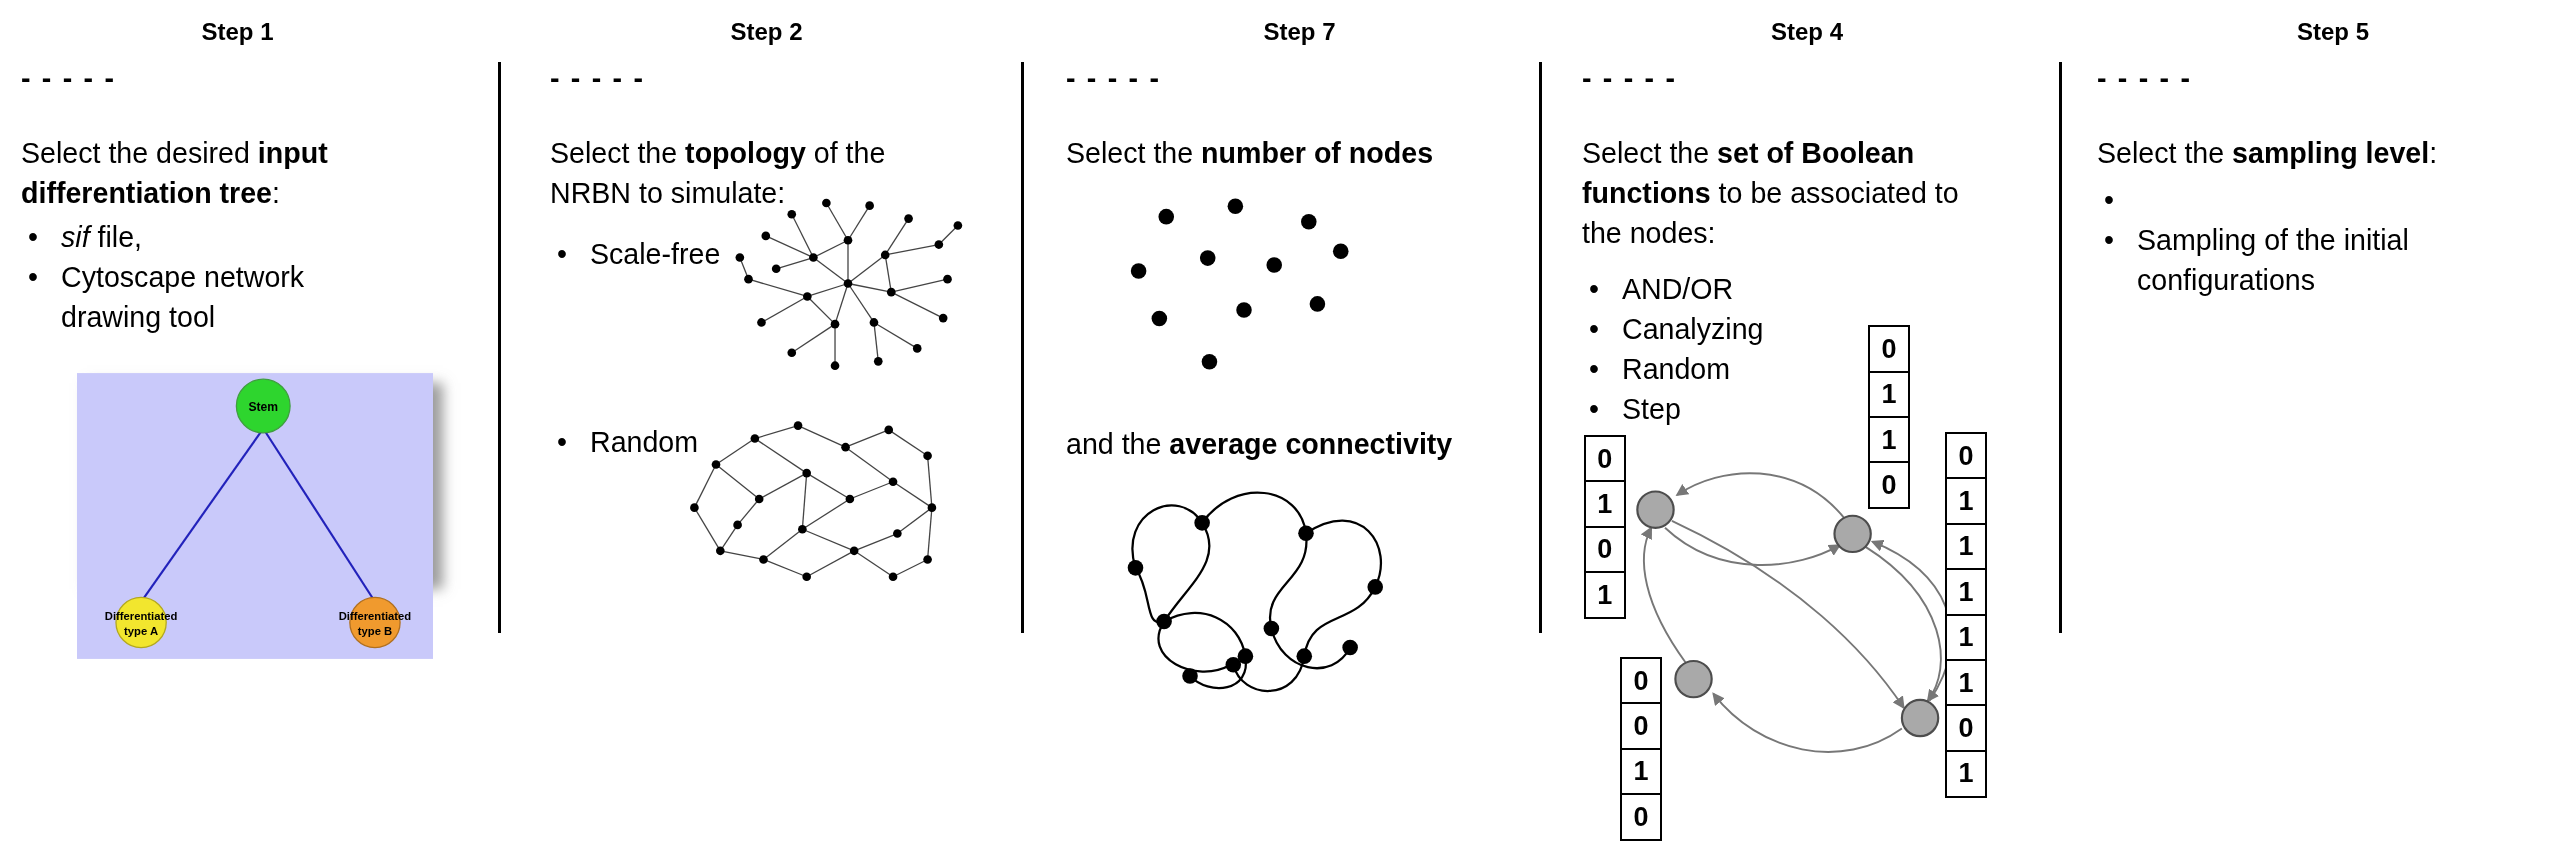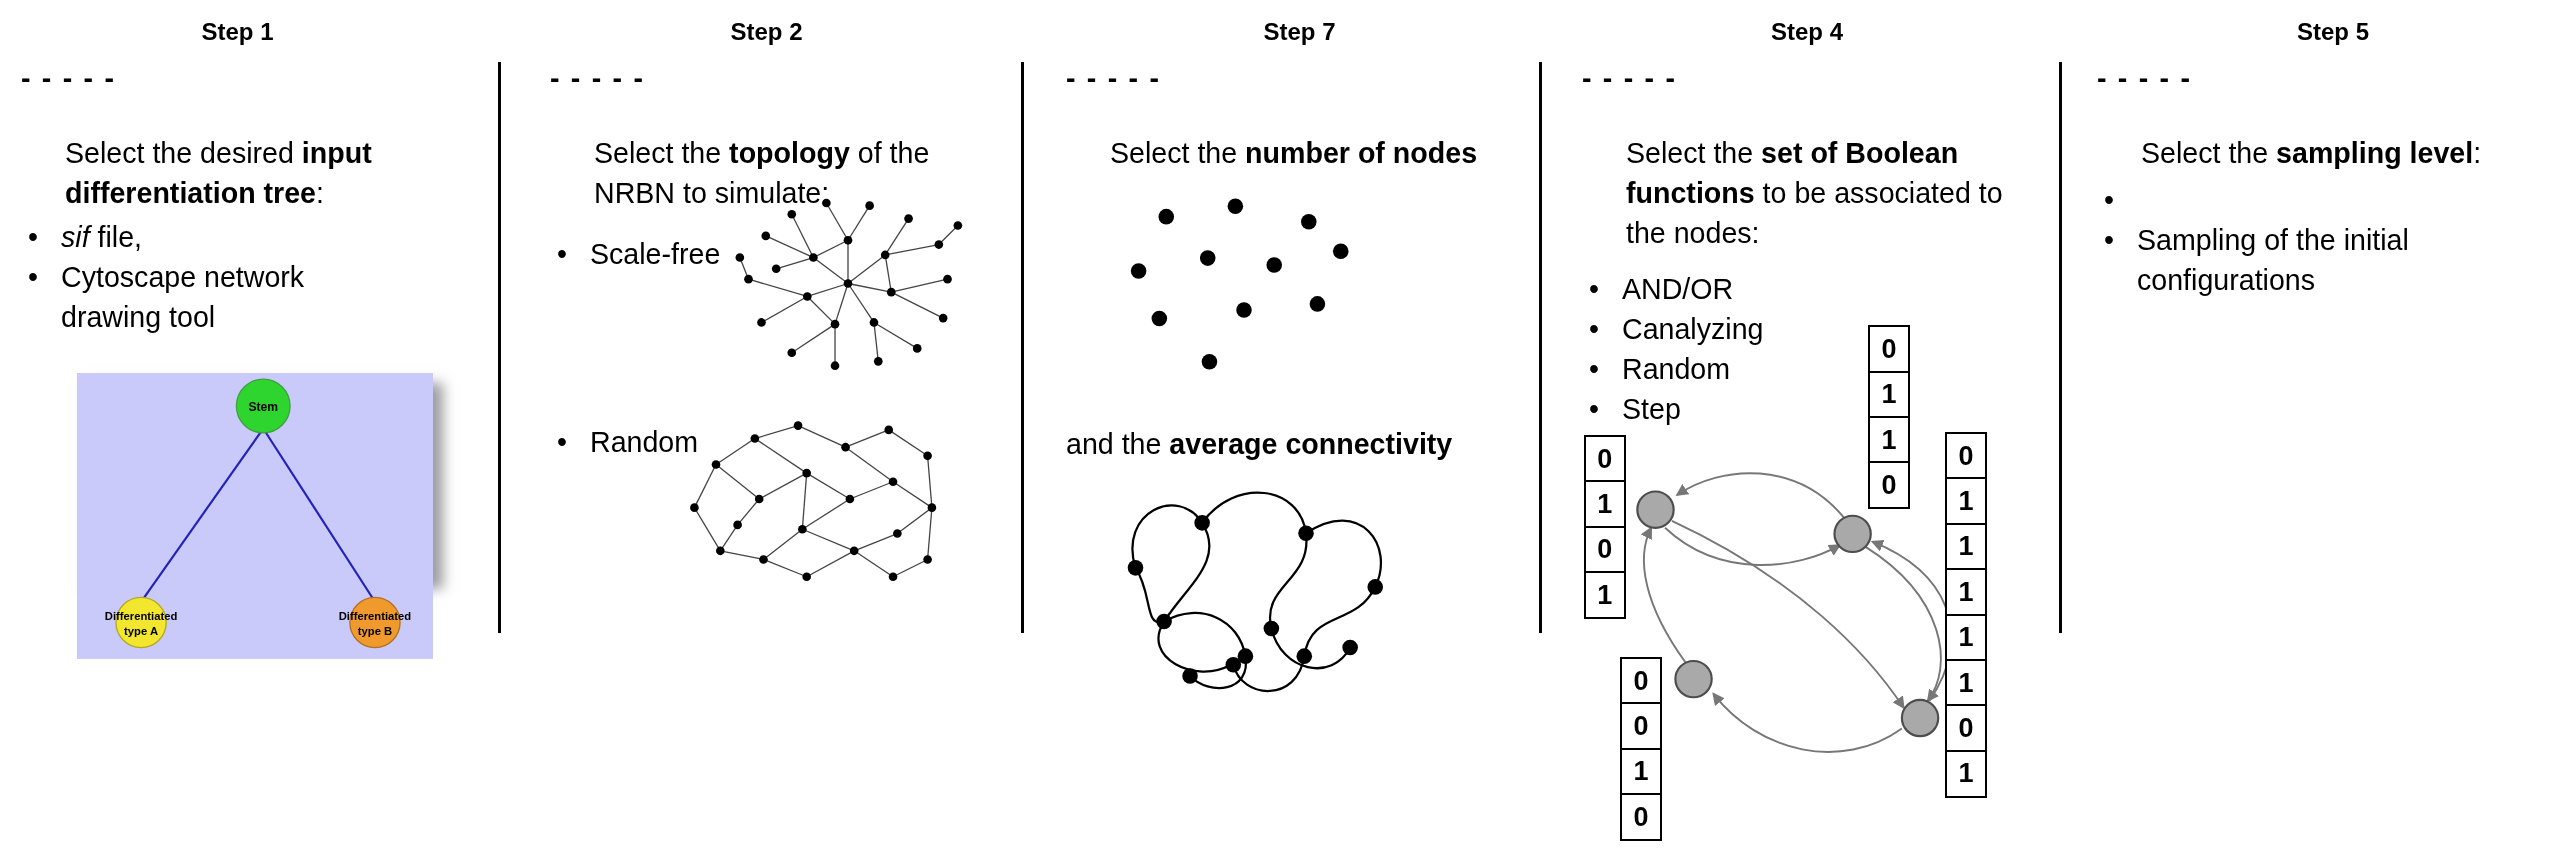--- a/index.html
+++ b/index.html
@@ -5,21 +5,21 @@
   * { margin:0; padding:0; box-sizing:border-box; }
   html, body { width:2576px; height:851px; }
   body {
     position:relative; background:#ffffff; color:#000;
     font-family:"Liberation Sans", sans-serif; font-size:28.6px; overflow:hidden;
   }
   .divider { position:absolute; top:62px; height:571px; width:2.6px; background:#000; }
   .col { position:absolute; top:12px; }
   .title { font-size:24px; font-weight:700; line-height:40px;text-align:center; }
   .dashes { font-weight:700; line-height:38px; margin-top:7px; letter-spacing:1.7px; }
-  .para { margin-top:36px; line-height:40px;margin-left:44px; }
+  .para { margin-top:36px; line-height:40px; }
   b { font-weight:700; }
   .bullets { list-style:none; }
   .bullet { display:flex; line-height:40px; }
   .bm { flex:0 0 40px; padding-left:7px; }
   .mt4 { margin-top:3.5px; } .mt8 { margin-top:7px; } .mt18 { margin-top:15.6px; } .mt24 { margin-top:21px; }
   .abs { position:absolute; }
   .tree-figure { position:absolute; left:56px; top:361px; width:356px; height:206px;
                  box-shadow:10.4px 10.4px 12px rgba(90,90,90,0.6); }
   .tree-label { font:700 13px "Liberation Sans", sans-serif; }
   .stem-label { font:700 14px "Liberation Sans", sans-serif; }

